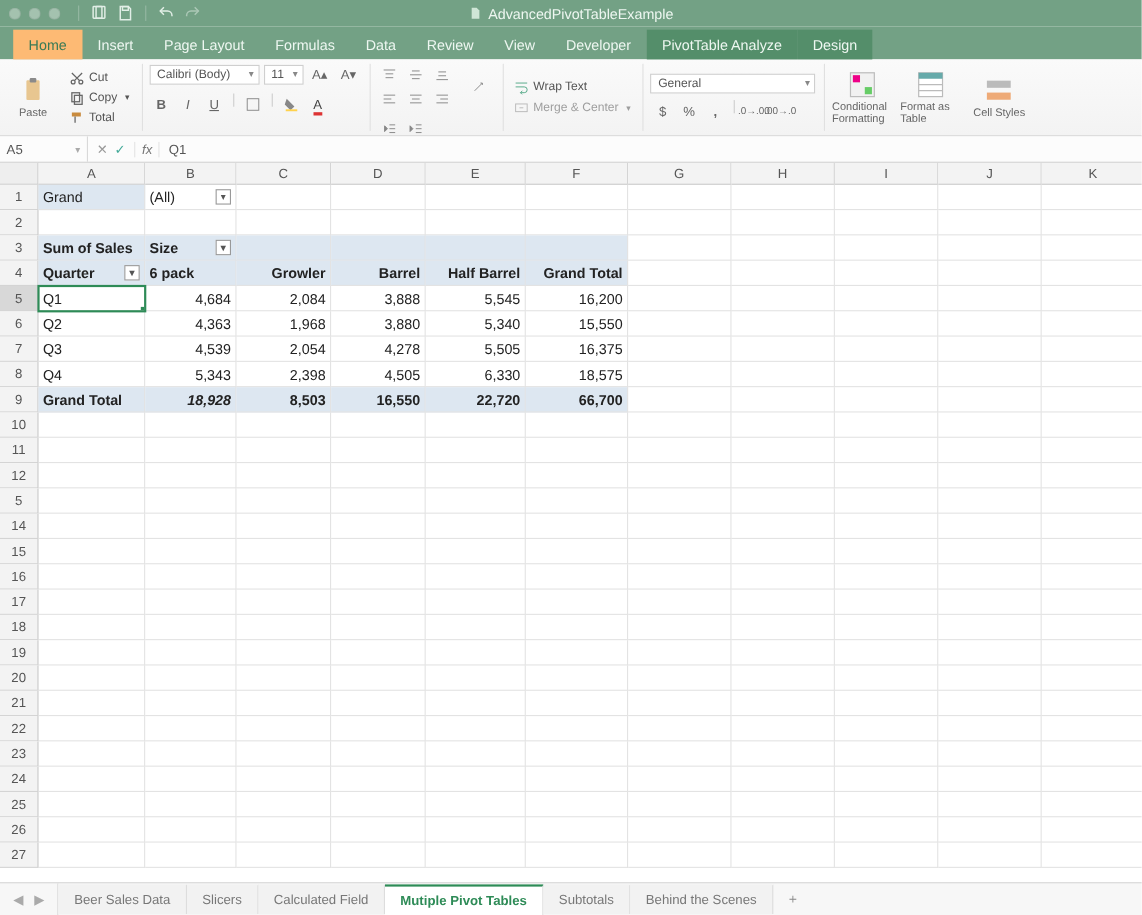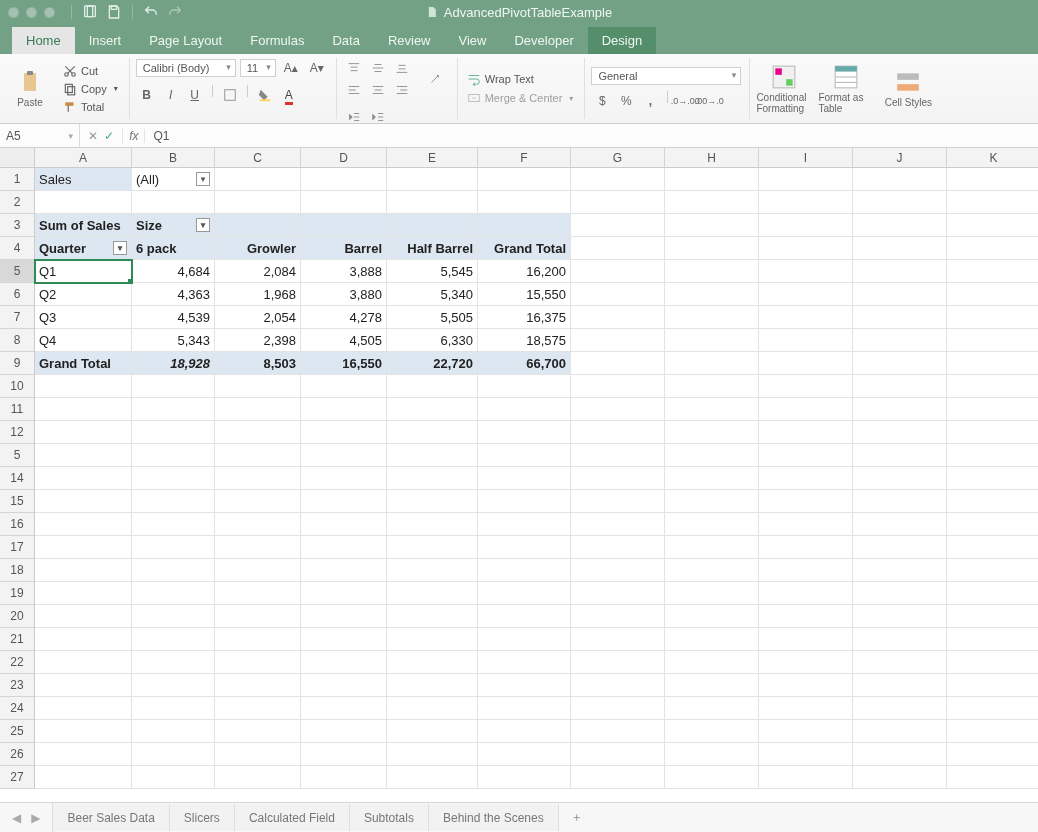--- a/index.html
+++ b/index.html
@@ -11,21 +11,21 @@
 .traffic-light { width: 11px; height: 11px; border-radius: 50%; background: rgba(255,255,255,0.35); border:1px solid rgba(0,0,0,0.08);}
 .qat { display: flex; gap: 8px; margin-left: 14px; align-items: center; }
 .qat-icon { width: 16px; height: 16px; color: #eef7f1; opacity: 0.9; display:flex;align-items:center;justify-content:center;}
 .qat-sep { width:1px; height:14px; background: rgba(255,255,255,0.25); margin:0 2px;}
 .doc-title { position:absolute; left:50%; transform:translateX(-50%); color:#eef7f1; font-size:13px; display:flex; align-items:center; gap:6px;}
 .doc-icon { width:12px; height:14px;}
 
 
 .ribbon-tabs { height: 30px; background: #73a185; display:flex; align-items:flex-end; padding-left: 12px; }
 .ribbon-tab { padding: 6px 14px 6px; color: #eef7f1; font-size: 13px; cursor:pointer; }
-.ribbon-tab.active { background: #e5e5e5; color:#3a7a55; }
+.ribbon-tab.active { background: #fdba74; color:#3a7a55; }
 .ribbon-tab.contextual { background: #548e6a; }
 .ribbon-tab.contextual:last-child { }
 
 
 .ribbon { height: 70px; background: linear-gradient(#fafafa,#f3f3f3); border-bottom:1px solid #d0d0d0; display:flex; padding: 4px 6px; gap:6px; }
 .group { display:flex; align-items:center; gap:6px; border-right:1px solid #e0e0e0; padding-right:8px;}
 .group:last-child { border-right:none;}
 .big-btn { display:flex; flex-direction:column; align-items:center; justify-content:center; width:48px; font-size:10px; color:#666; gap:3px; }
 .big-btn svg { width:24px; height:24px; }
 .mini-stack { display:flex; flex-direction:column; gap:2px; font-size:11px; color:#555;}
@@ -124,20 +124,21 @@
 
 <div class="ribbon-tabs">
   <div class="ribbon-tab active">Home</div>
   <div class="ribbon-tab">Insert</div>
   <div class="ribbon-tab">Page Layout</div>
   <div class="ribbon-tab">Formulas</div>
   <div class="ribbon-tab">Data</div>
   <div class="ribbon-tab">Review</div>
   <div class="ribbon-tab">View</div>
   <div class="ribbon-tab">Developer</div>
+  <div class="ribbon-tab contextual">PivotTable Analyze</div>
   <div class="ribbon-tab contextual">Design</div>
 </div>
 
 <div class="ribbon">
   <div class="group">
     <div class="big-btn">
       <svg viewBox="0 0 24 24" fill="#c98b3e">
           <rect x="6" y="3" width="12" height="18" rx="1" fill="#e8c690"></rect>
           <rect x="9" y="1" width="6" height="4" rx="1" fill="#8a8a8a"></rect>
         </svg>
@@ -393,21 +394,21 @@
       <div class="rowhdr">21</div>
       <div class="rowhdr">22</div>
       <div class="rowhdr">23</div>
       <div class="rowhdr">24</div>
       <div class="rowhdr">25</div>
       <div class="rowhdr">26</div>
       <div class="rowhdr">27</div>
     </div>
   <div class="cells" id="cells">
       <div class="row">
-        <div class="cell hdr" style="width: 97px;">Sales</div>
+        <div class="cell hdr" style="width: 97px;">Grand</div>
         <div class="cell" style="width: 83px;">
           <span>(All)</span>
           <span class="dd">▾</span>
         </div>
         <div class="cell" style="width: 86px;"></div>
         <div class="cell" style="width: 86px;"></div>
         <div class="cell" style="width: 91px;"></div>
         <div class="cell" style="width: 93px;"></div>
         <div class="cell" style="width: 94px;"></div>
         <div class="cell" style="width: 94px;"></div>
@@ -764,17 +765,18 @@
 
 <div class="sheetbar">
   <div class="sheet-nav">
     <span>◀</span>
     <span>▶</span>
   </div>
   <div class="sheet-tabs" id="sheettabs">
       <div class="sheet-tab">Beer Sales Data</div>
       <div class="sheet-tab">Slicers</div>
       <div class="sheet-tab">Calculated Field</div>
+      <div class="sheet-tab active">Mutiple Pivot Tables</div>
       <div class="sheet-tab">Subtotals</div>
       <div class="sheet-tab">Behind the Scenes</div>
     </div>
   <div class="add-sheet">＋</div>
 </div>
 
 </body></html>

